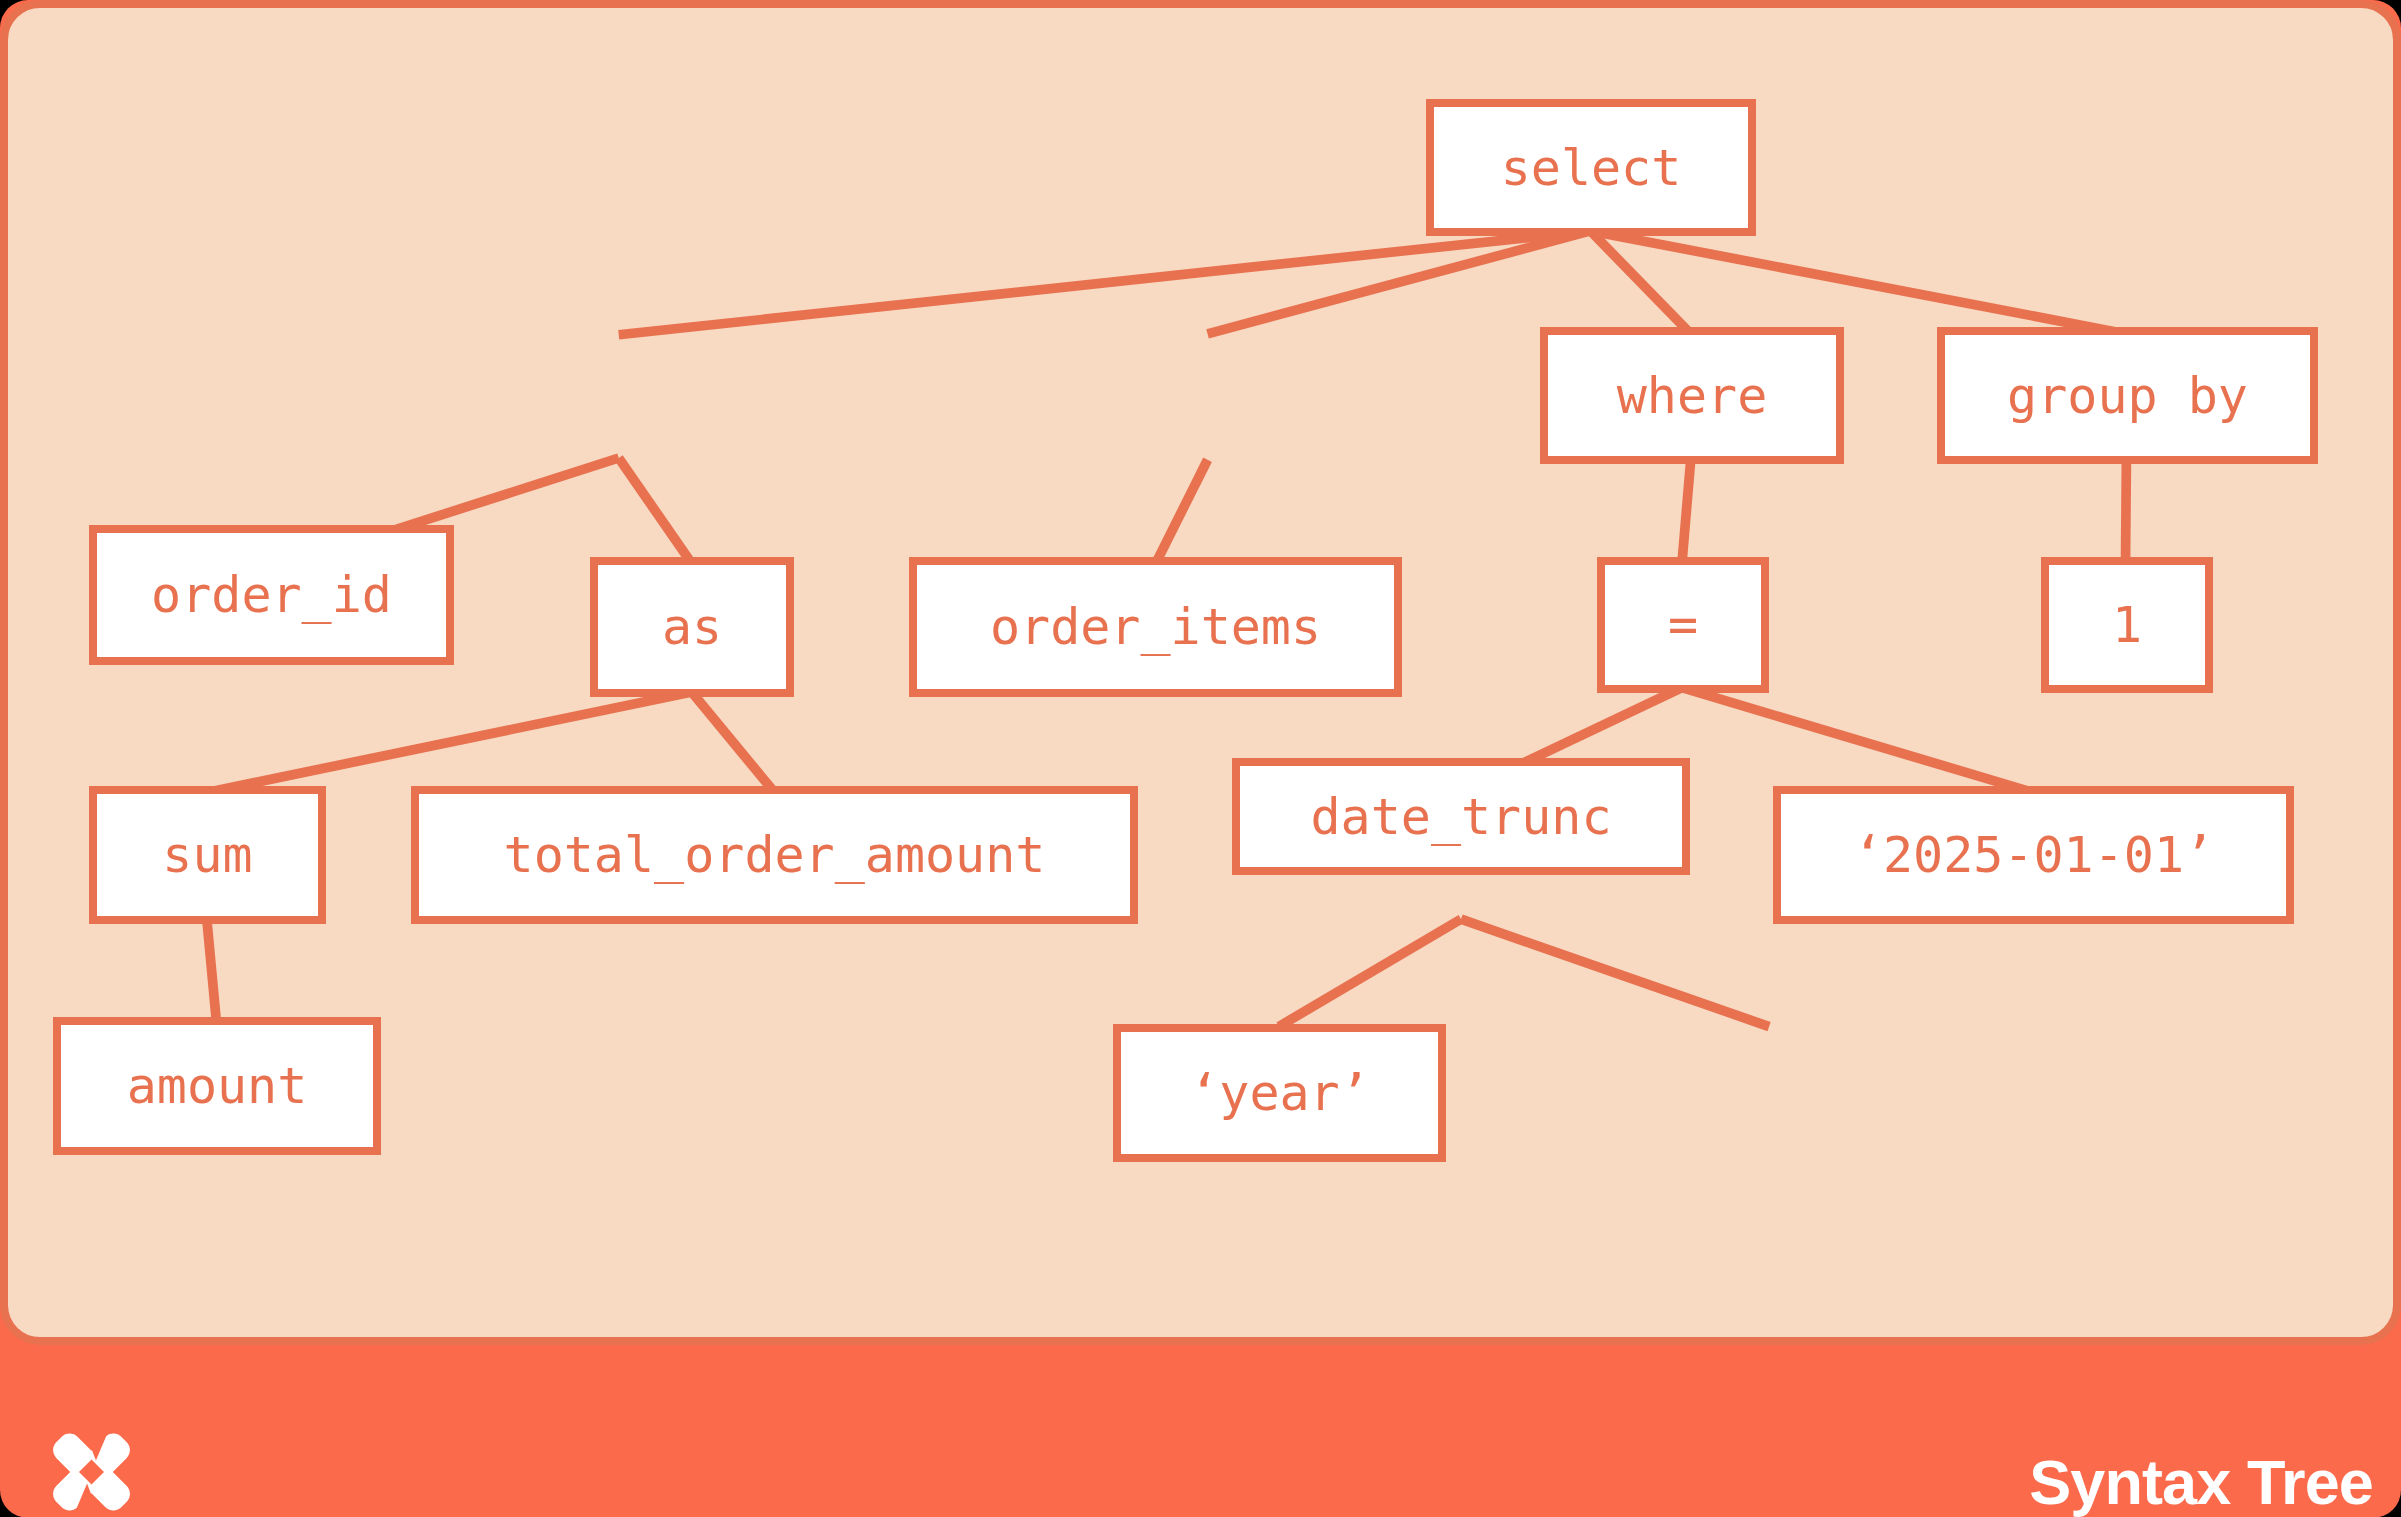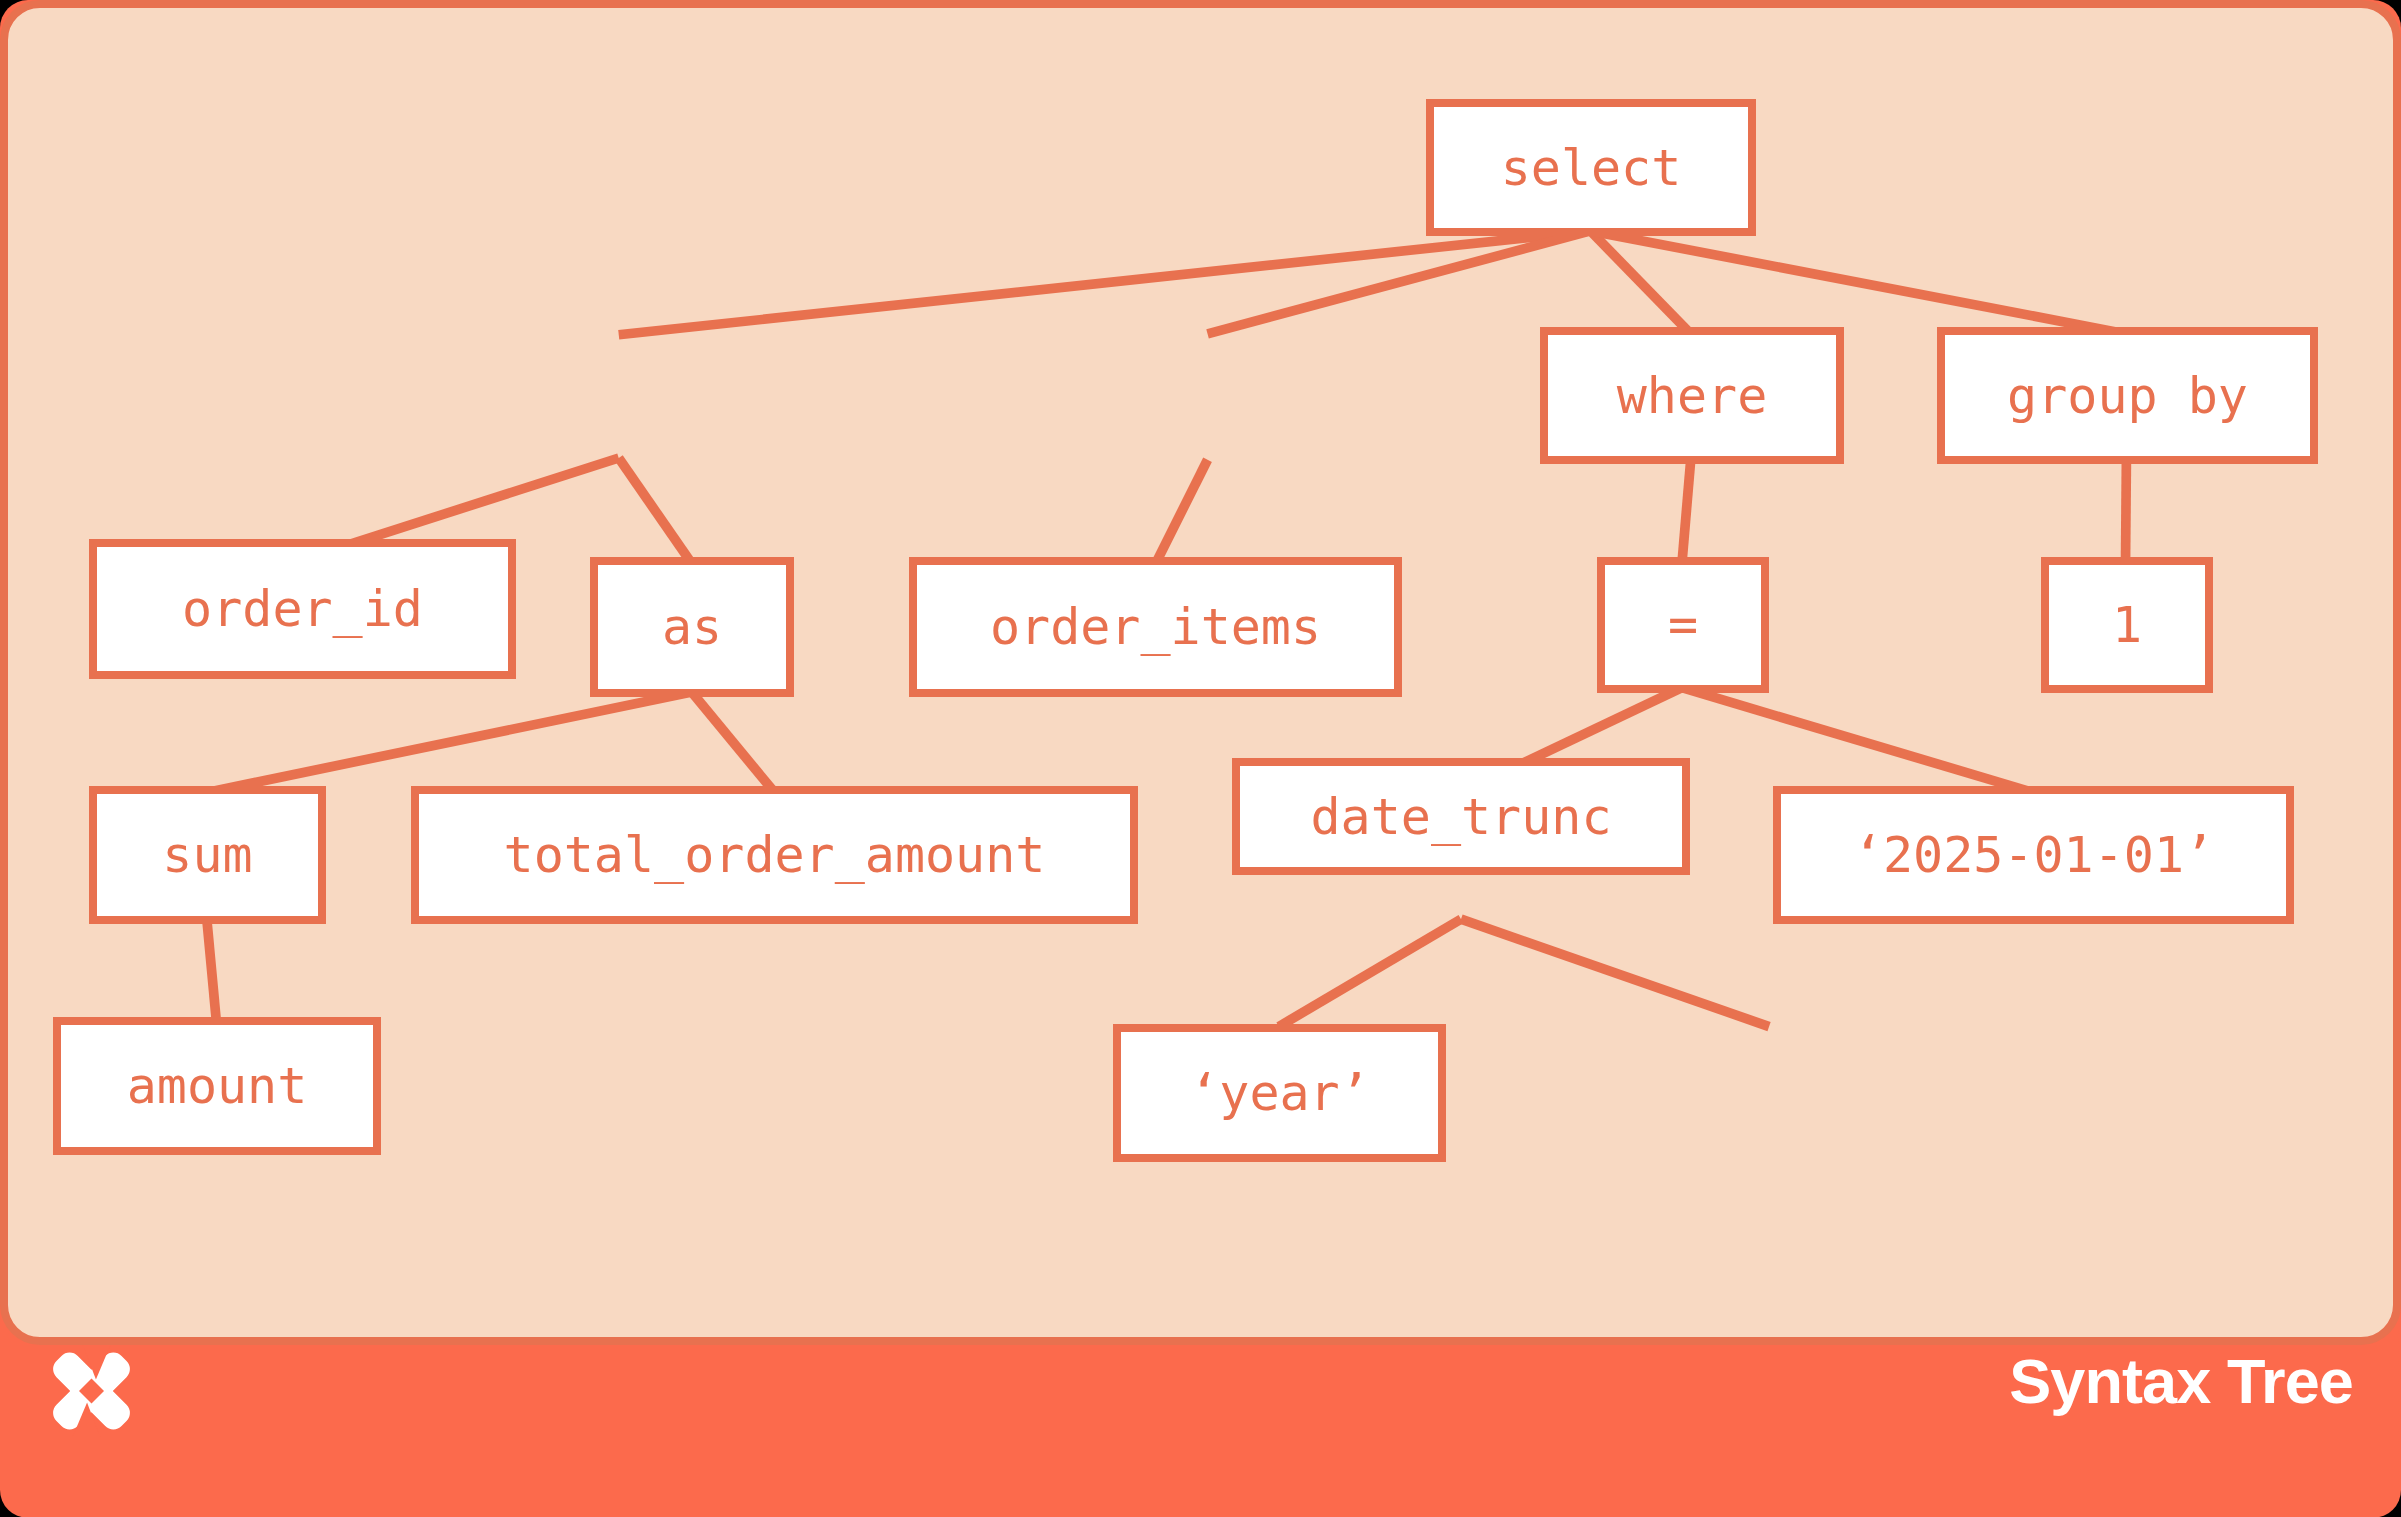--- a/index.html
+++ b/index.html
@@ -47,22 +47,22 @@
     border:8.8px solid var(--stroke_orange);
     color:var(--stroke_orange);
     display:flex;align-items:center;justify-content:center;
     font-size:50px;
     white-space:nowrap;
   }
   .footer{
     position:absolute;left:0;top:1345px;
     width:2401px;height:173px;
     box-sizing:border-box;
-    display:flex;align-items:flex-start;justify-content:space-between;
-    padding:0 48px 0 49px;
+    display:flex;align-items:flex-end;justify-content:space-between;
+    padding:0 28px 0 49px;
   }
   .footer-title{
     font-family:"Liberation Sans", sans-serif;
     font-weight:700;
     font-size:63px;
     letter-spacing:-0.9px;
     color:var(--title_white);
   }
   .logo{display:block;}
 </style>
@@ -93,21 +93,21 @@
   </svg>
 
   <div class="node" style="left:1426px;top:99px;width:330px;height:137px">select</div>
 
 
 
   <div class="node" style="left:1540px;top:327px;width:304px;height:137px">where</div>
 
   <div class="node" style="left:1937px;top:327px;width:381px;height:137px">group by</div>
 
-  <div class="node" style="left:89px;top:539px;width:427px;height:140px">order_id</div>
+  <div class="node" style="left:89px;top:525px;width:365px;height:140px">order_id</div>
 
   <div class="node" style="left:590px;top:557px;width:204px;height:140px">as</div>
 
   <div class="node" style="left:909px;top:557px;width:493px;height:140px">order_items</div>
 
   <div class="node" style="left:1597px;top:557px;width:172px;height:136px">=</div>
 
   <div class="node" style="left:2041px;top:557px;width:172px;height:136px">1</div>
 
   <div class="node" style="left:89px;top:786px;width:237px;height:138px">sum</div>

